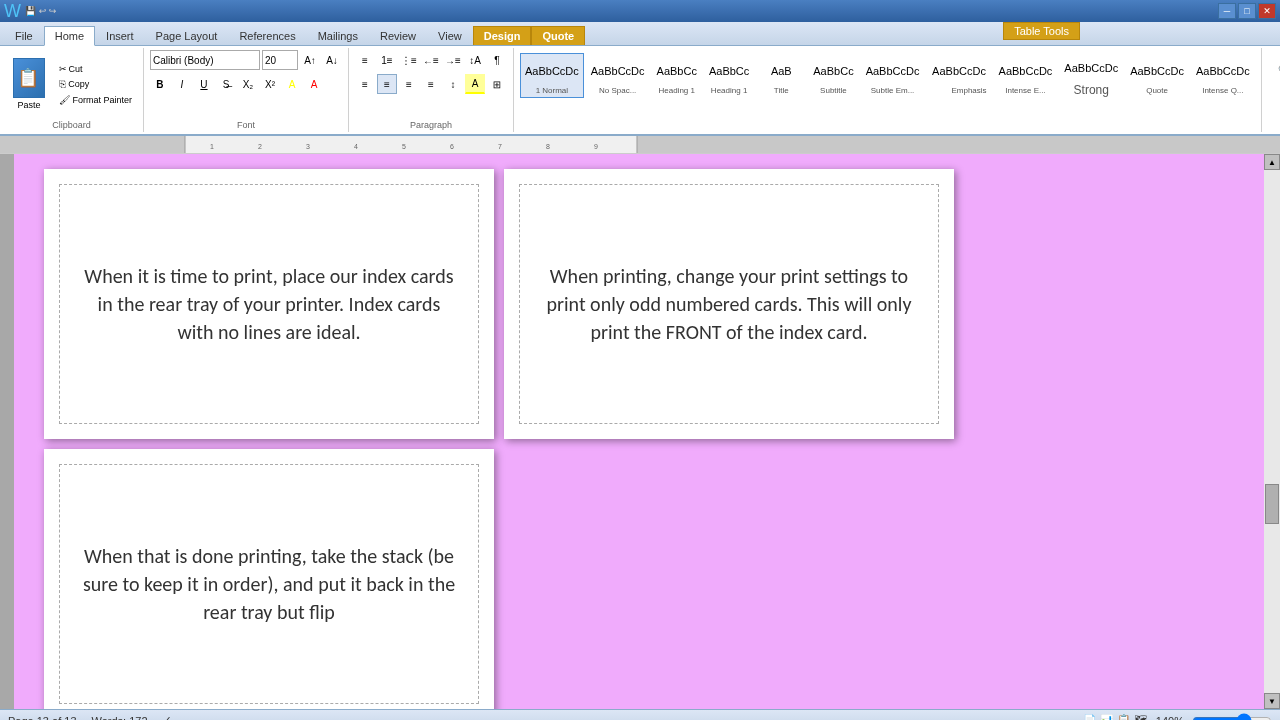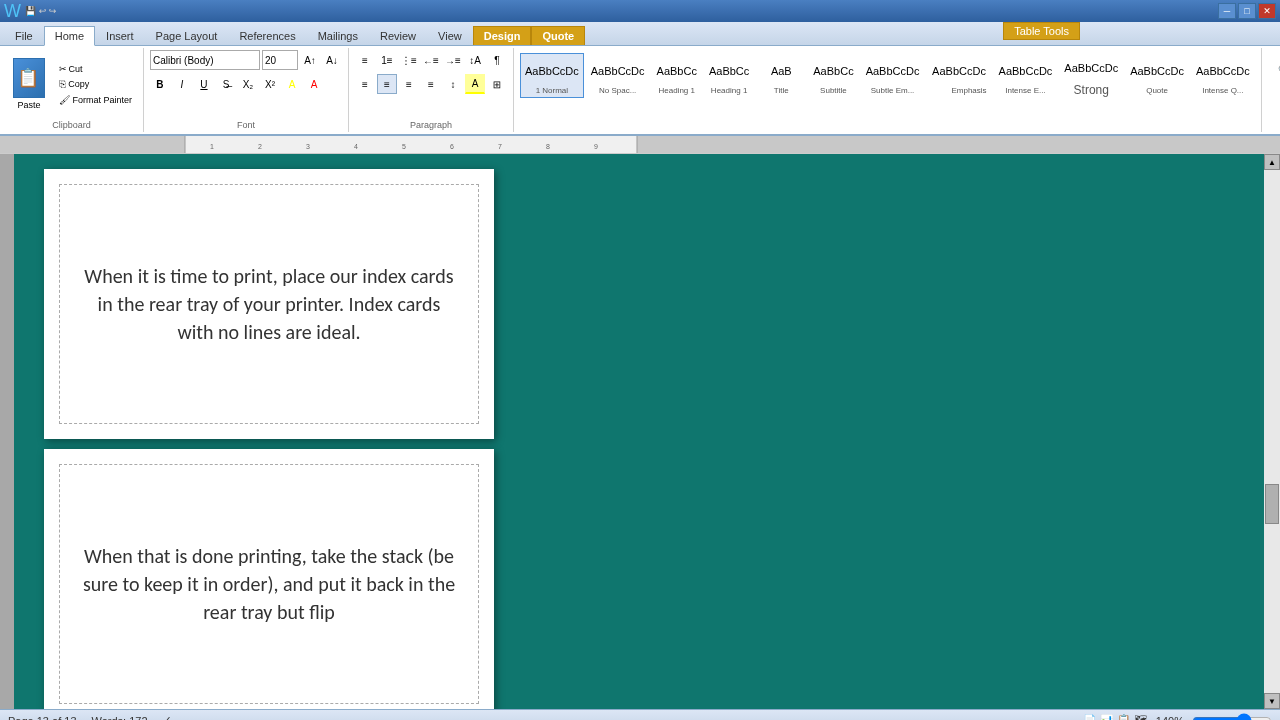--- a/index.html
+++ b/index.html
@@ -175,21 +175,21 @@
     #ruler {
       background: #f0f0f0;
       height: 18px;
       border-bottom: 1px solid #ccc;
       position: relative;
       overflow: hidden;
     }
 
     
     #doc-area {
-      background: #0f766e;
+      background: #f0abfc;
       flex: 1;
       overflow-y: auto;
       padding: 15px 30px;
       display: flex;
       flex-direction: column;
       gap: 0;
       height: 555px;
       position: relative;
     }
 
@@ -489,20 +489,25 @@
   <div id="doc-area">
 
     <div class="page-row">
 
       <div class="page">
         <div class="index-card">
           <p class="card-text">When it is time to print, place our index cards in the rear tray of your printer.  Index cards with no lines are ideal.</p>
         </div>
       </div>
 
+      <div class="page">
+        <div class="index-card">
+          <p class="card-text">When printing, change your print settings to print only odd numbered cards.  This will only print the FRONT of the index card.</p>
+        </div>
+      </div>
     </div>
 
     <div class="page-row">
 
       <div class="page">
         <div class="index-card">
           <p class="card-text">When that is done printing,  take the stack (be sure to keep it in order), and put it back in the rear tray but flip</p>
         </div>
       </div>
     </div>

